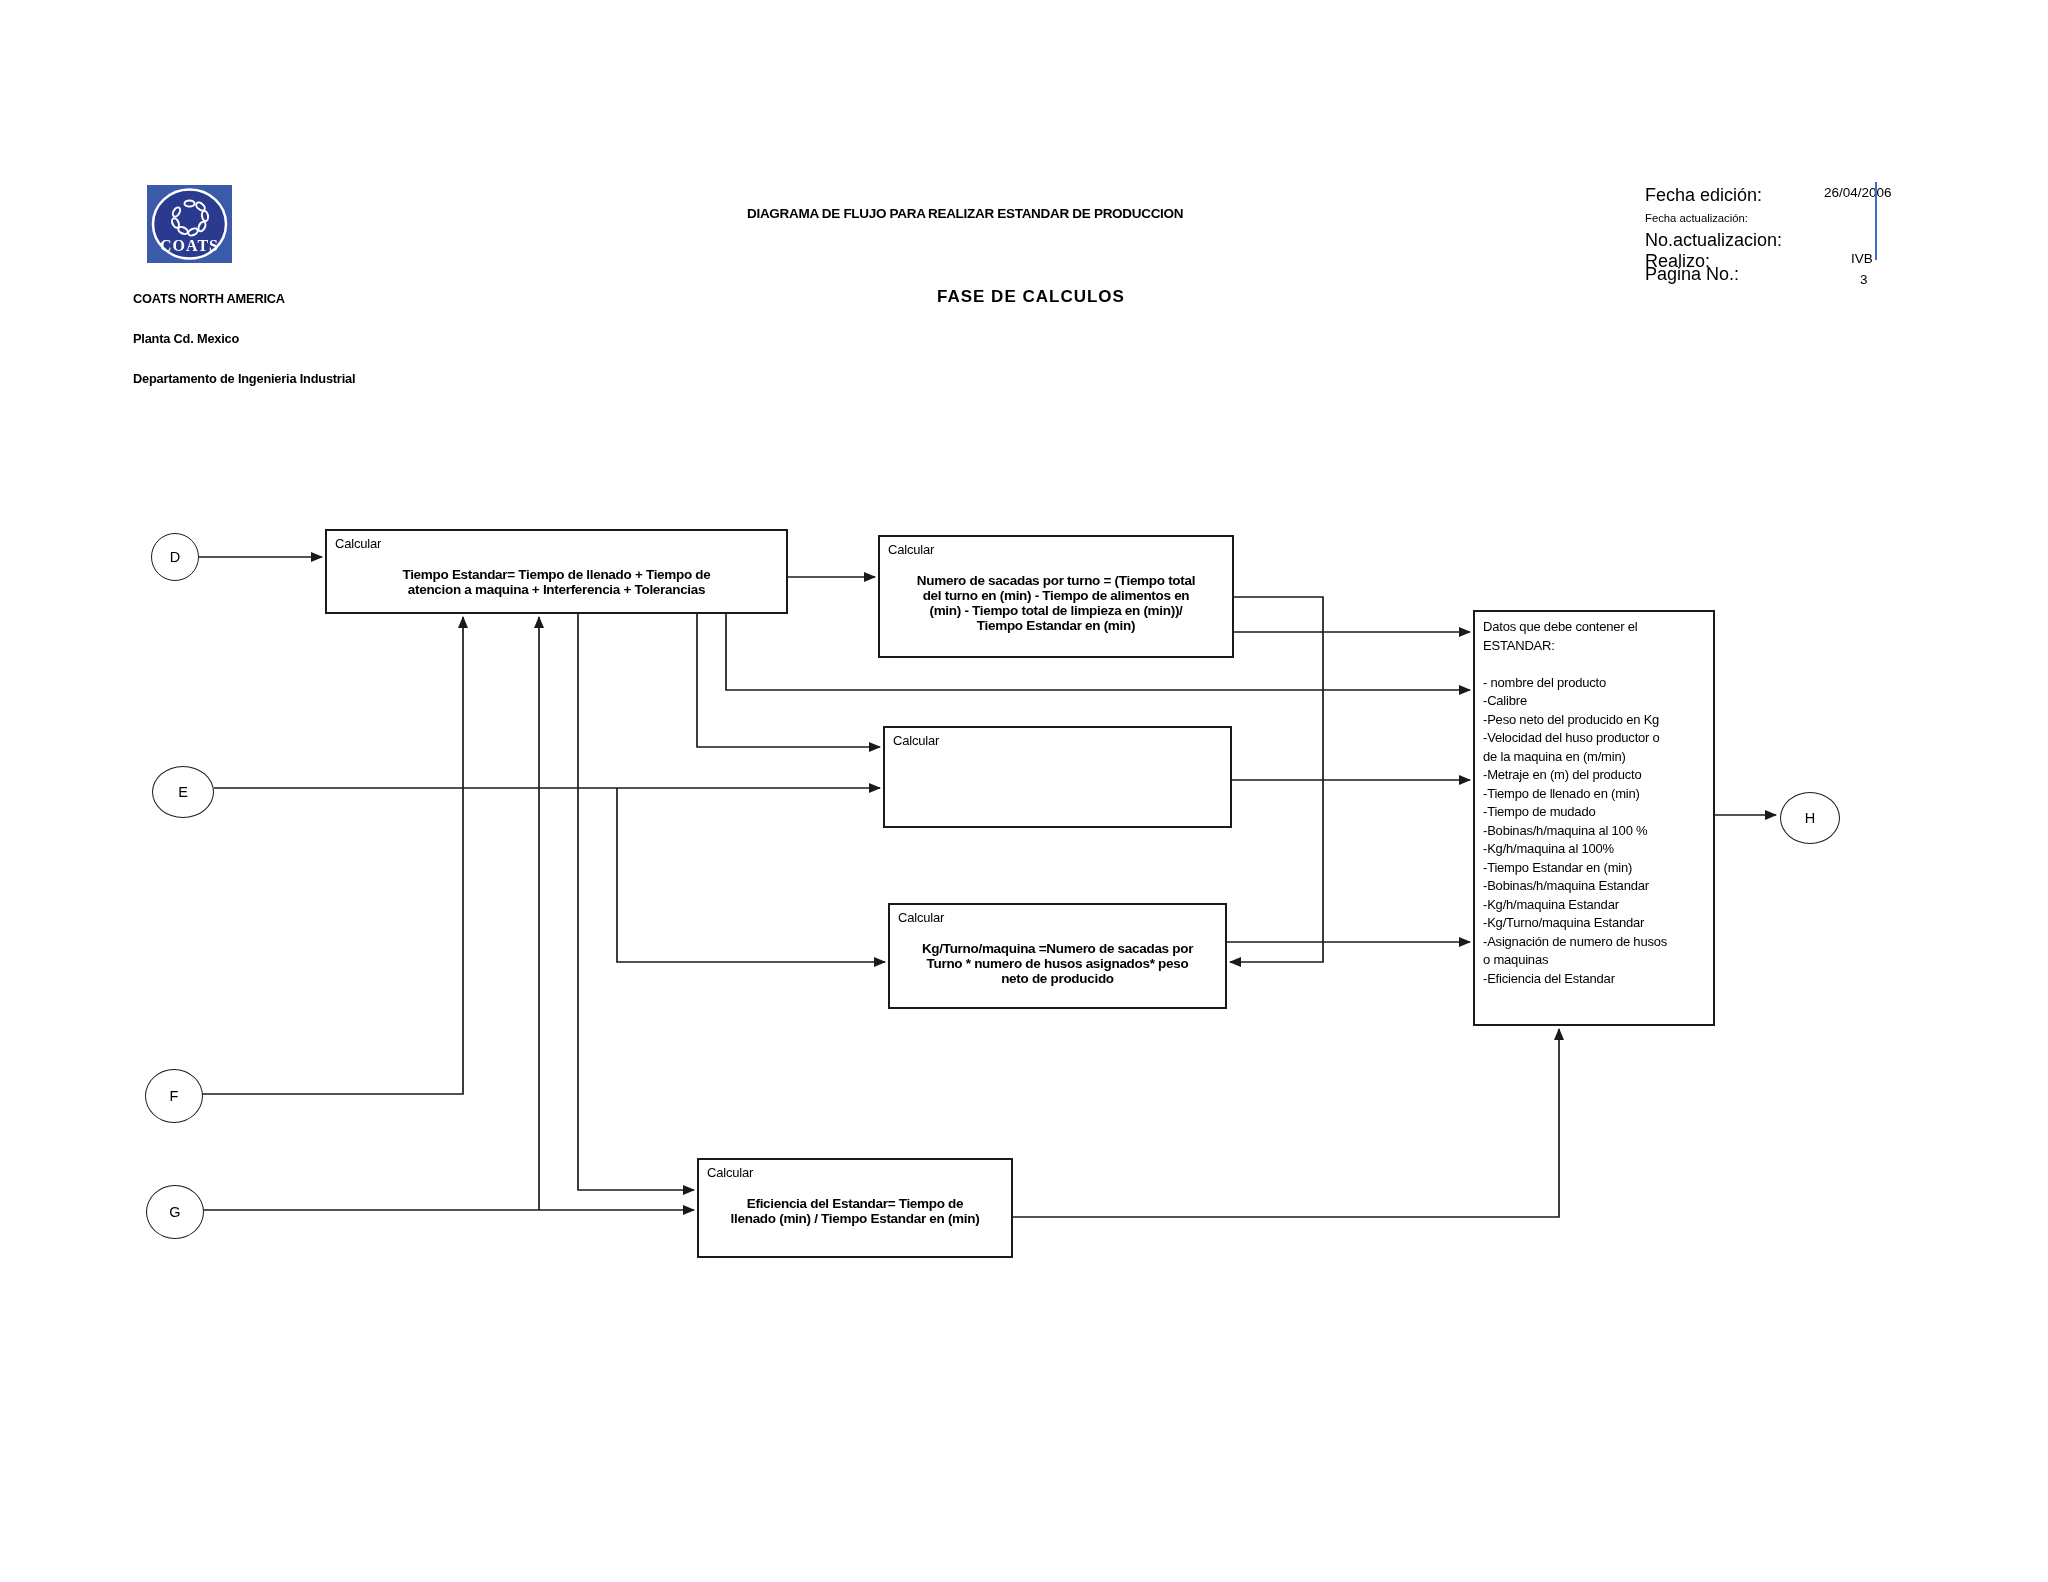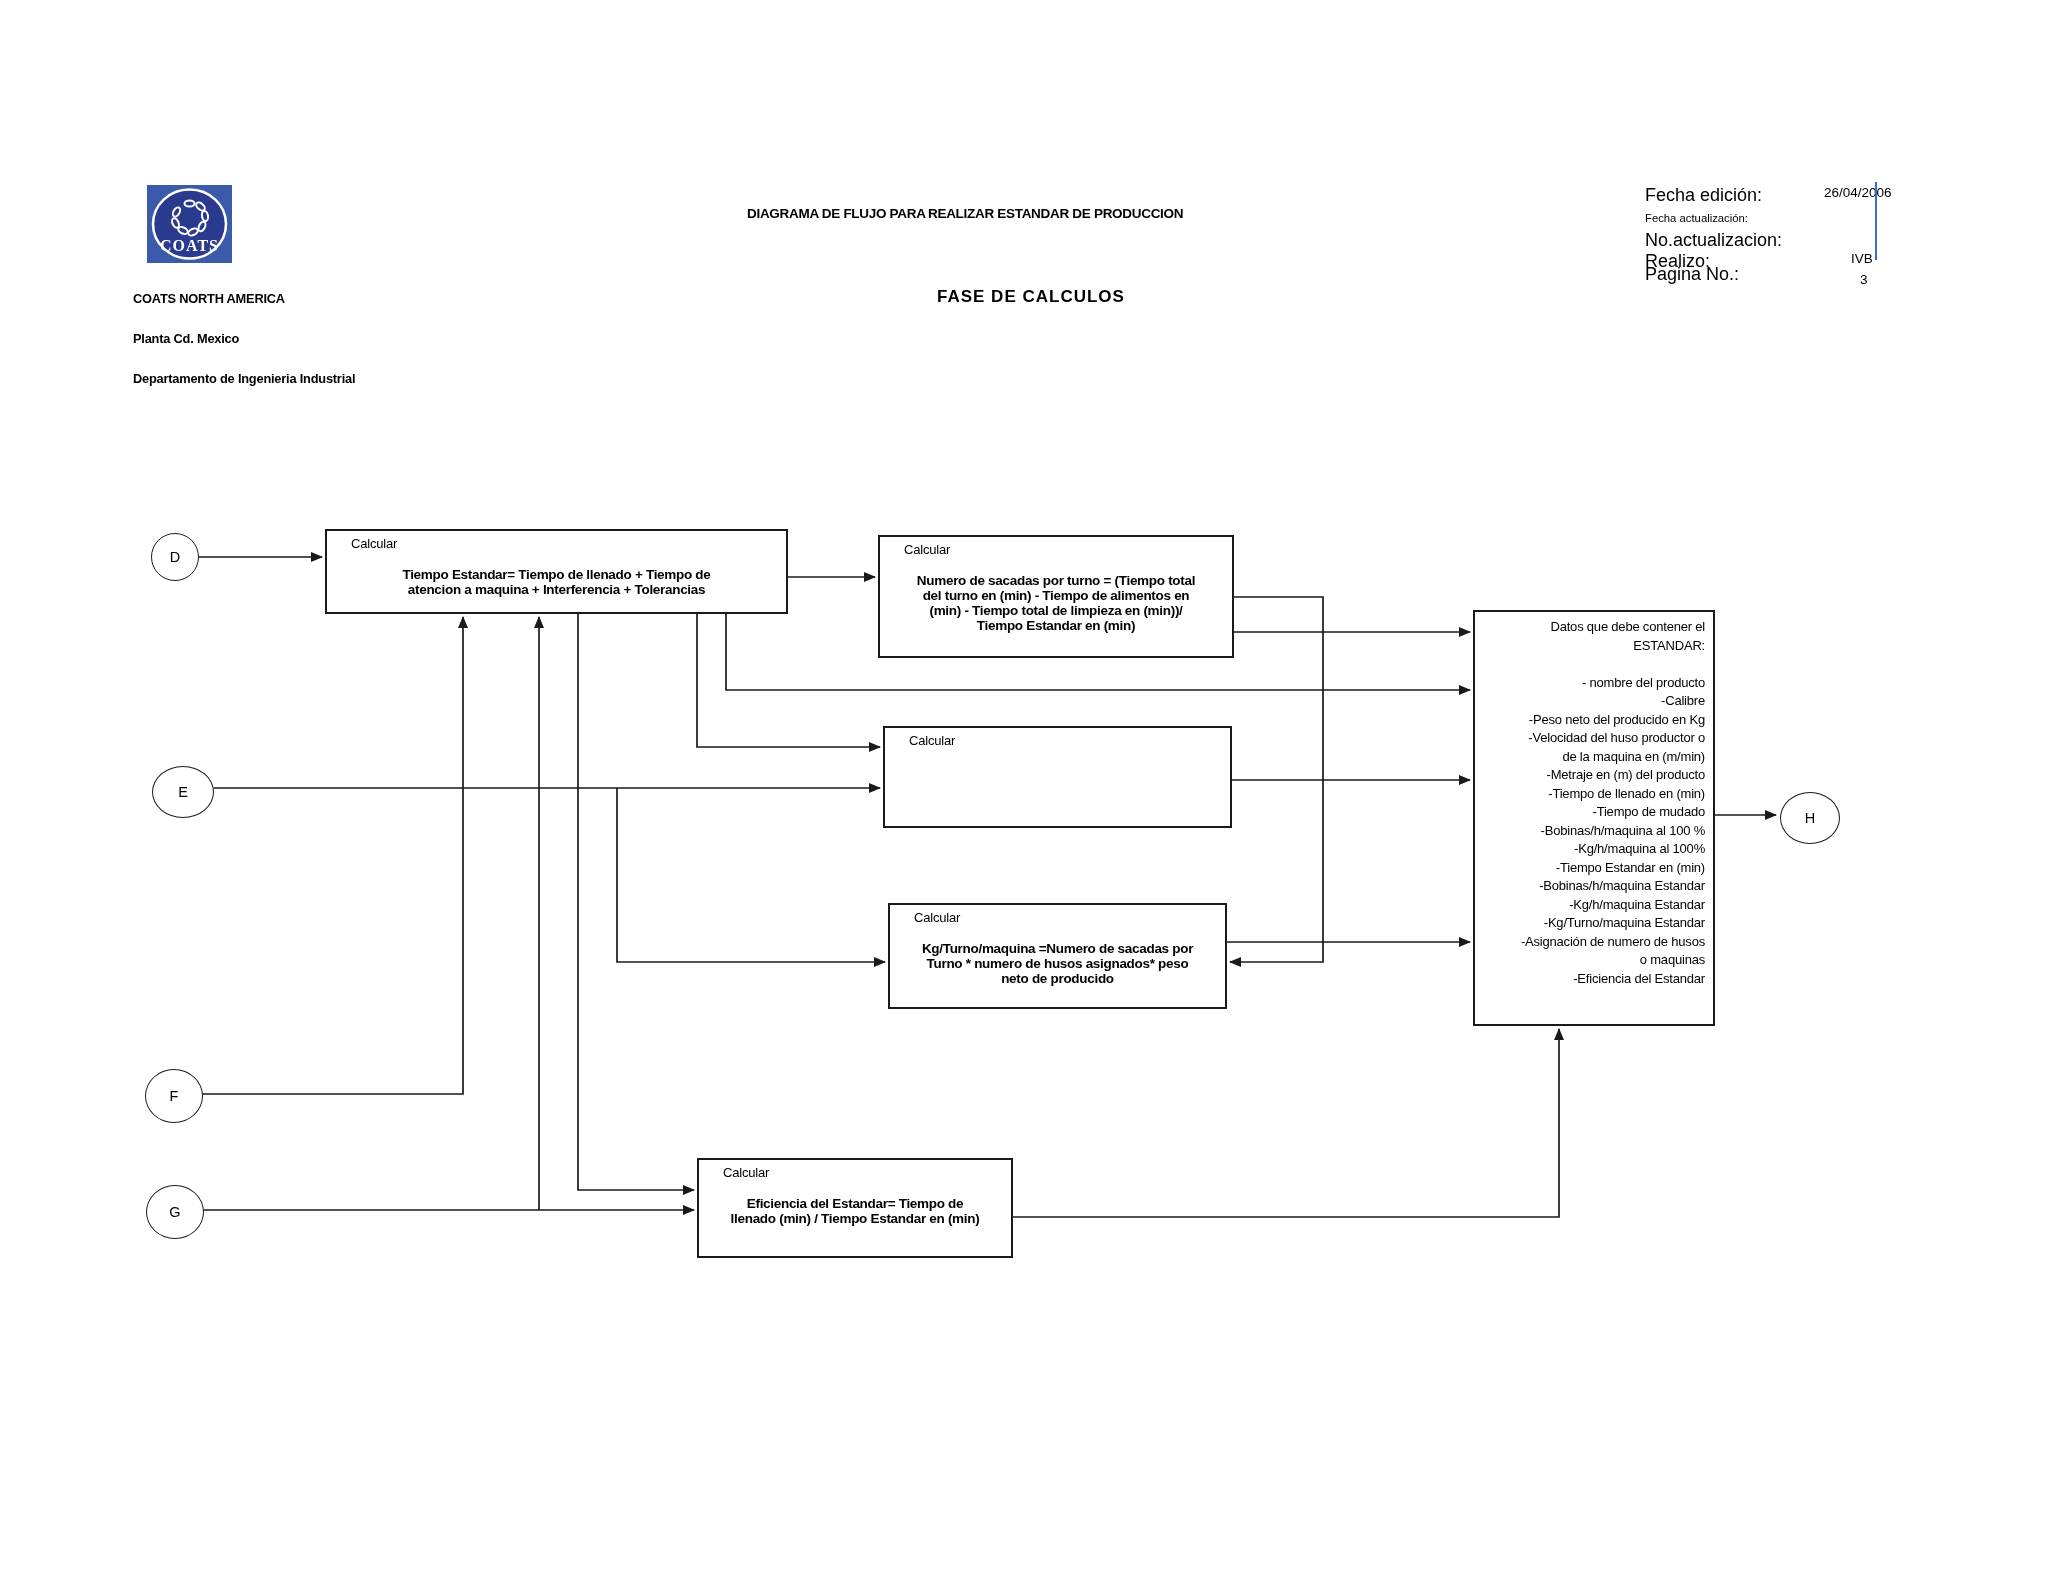--- a/index.html
+++ b/index.html
@@ -39,21 +39,21 @@
   .accent-line {
     position: absolute; left: 1875px; top: 182px;
     width: 2px; height: 78px;
   }
   
   #connectors { position: absolute; left: 0; top: 0; }
   .flow-box {
     position: absolute;
     border: 2px solid #1a1a1a;
     background: #fff;
-    padding: 5px 24px;
+    padding: 5px 8px;
   }
   .box-label { font-size: 13px; font-weight: 400; letter-spacing: -0.2px; }
   .box-body {
     margin-top: 16px;
     font-size: 13.5px; font-weight: 700; line-height: 15px;
     letter-spacing: -0.3px; white-space: pre-line; text-align: center;
   }
   .datos-body {
     font-size: 13px; font-weight: 400; line-height: 18.5px;
     letter-spacing: -0.2px; white-space: pre-line;
@@ -68,21 +68,21 @@
   #node-d { left: 151px; top: 533px;  width: 48px; height: 48px; }
   #node-e { left: 152px; top: 766px;  width: 62px; height: 52px; }
   #node-f { left: 145px; top: 1069px; width: 58px; height: 54px; }
   #node-g { left: 146px; top: 1185px; width: 58px; height: 54px; }
   #node-h { left: 1780px; top: 792px; width: 60px; height: 52px; }
   #box-tiempo     { left: 325px;  top: 529px;  width: 463px; height: 85px;  }
   #box-sacadas    { left: 878px;  top: 535px;  width: 356px; height: 123px; }
   #box-bobinas    { left: 883px;  top: 726px;  width: 349px; height: 102px; }
   #box-kgturno    { left: 888px;  top: 903px;  width: 339px; height: 106px; }
   #box-eficiencia { left: 697px;  top: 1158px; width: 316px; height: 100px; }
-  #box-datos      { left: 1473px; top: 610px;  width: 242px; height: 416px; padding: 6px 8px; text-align: right; }
+  #box-datos      { left: 1473px; top: 610px;  width: 242px; height: 416px; padding: 6px 8px; }
 </style>
 </head>
 <body>
 
 <div id="page">
 
   <svg id="connectors" width="2048" height="1582" viewBox="0 0 2048 1582">
     <defs>
       <marker id="arr" markerWidth="14" markerHeight="12" refX="11" refY="5" orient="auto" markerUnits="userSpaceOnUse">
         <path d="M0,0 L12,5 L0,10 z" fill="#1a1a1a"></path>

